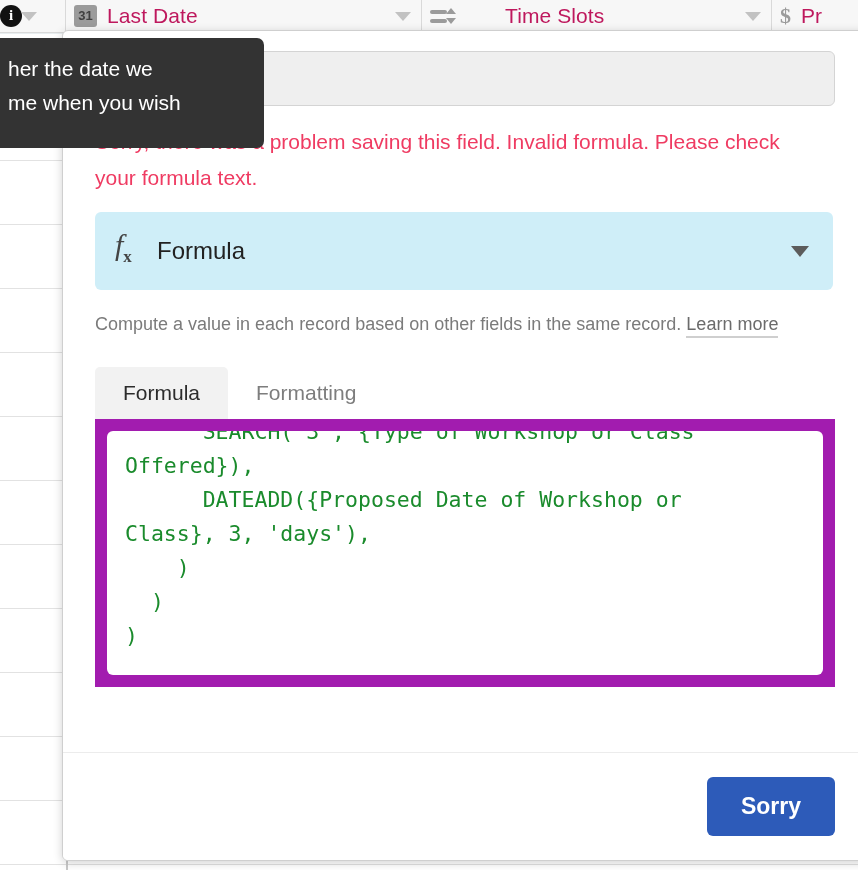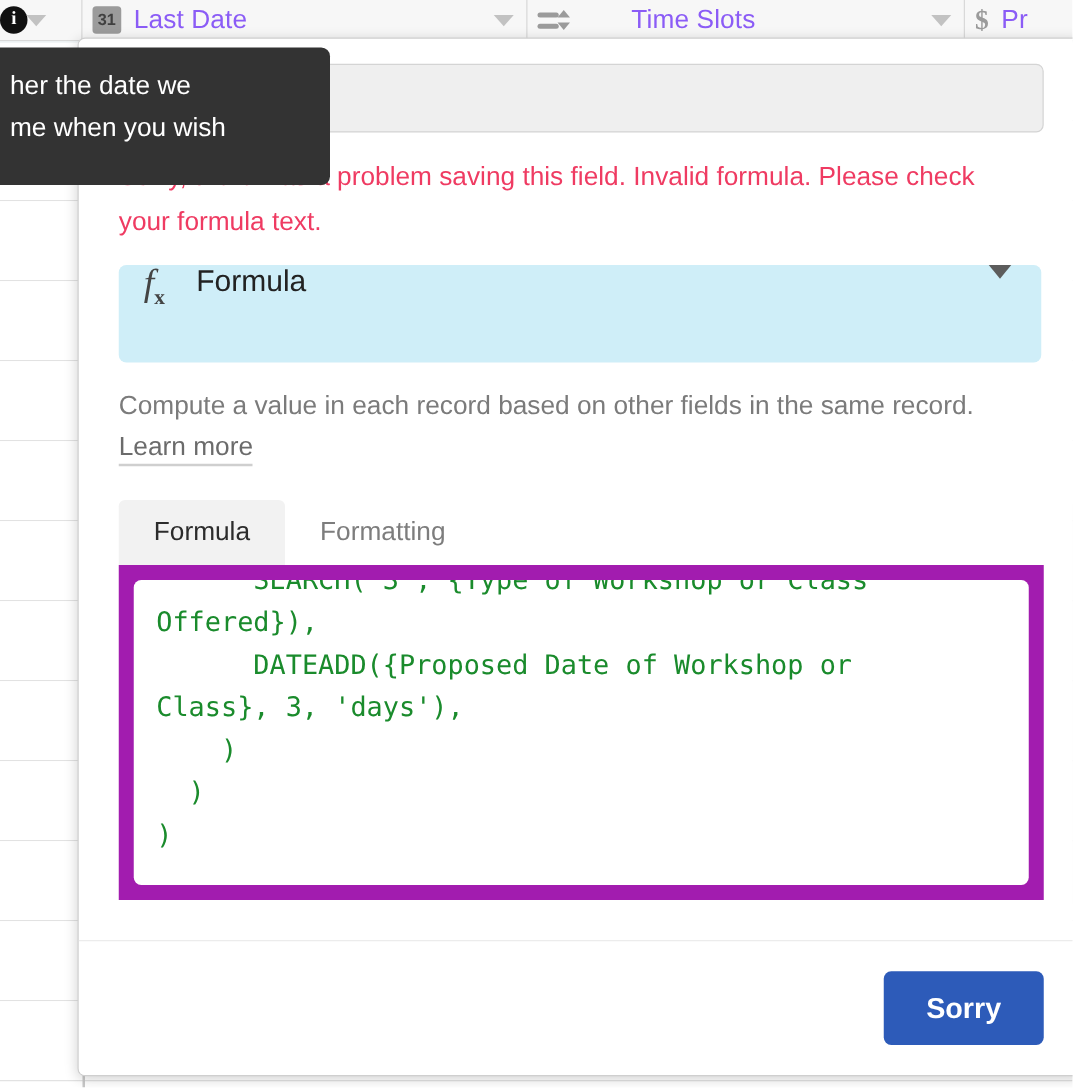--- a/index.html
+++ b/index.html
@@ -21,21 +21,21 @@
     height: 33px; display: flex; align-items: center;
     border-right: 1px solid #d9d9d9; position: relative;
     padding: 0 8px; overflow: hidden; flex: none;
   }
   .col-0 { width: 66px; justify-content: space-between; padding-left: 4px; }
   .col-1 { width: 356px; }
   .col-2 { width: 350px; gap: 39px; }
   .col-3 { width: 86px; border-right: none; }
 
   .col-label {
-    font-size: 21px; color: #8b5cf6; white-space: nowrap;
+    font-size: 21px; color: #be185d; white-space: nowrap;
     margin-left: 10px; letter-spacing: .1px;
   }
   .caret-down {
     width: 0; height: 0; border-left: 8px solid transparent;
     border-right: 8px solid transparent; border-top: 9px solid #c2c2c2;
     position: absolute; right: 10px; top: 12px;
   }
   .caret-down.c0 { right: 28px; }
 
   .ic-calendar {
@@ -96,37 +96,37 @@
     font-family: "Liberation Sans", sans-serif;
   }
 
   .error-msg {
     margin-top: 18px; color: #ef3b62; font-size: 21px; line-height: 36px;
     width: 720px; font-weight: 400;
   }
 
   .type-select {
     margin-top: 16px; height: 78px; width: 738px; background: #cfeef8;
-    border-radius: 6px; display: flex; align-items: flex-start; padding: 0 20px;
+    border-radius: 6px; display: flex; align-items: center; padding: 0 20px;
     position: relative; cursor: pointer;
   }
   .fx-icon {
     font-family: "Liberation Serif", serif; font-size: 30px; font-style: italic;
     color: #444; width: 34px; flex: none; line-height: 30px;
   }
   .fx-icon sub { font-size: 17px; font-style: normal; font-weight: bold; }
   .type-label { font-size: 24px; color: #222; margin-left: 8px; }
   .type-caret {
     position: absolute; right: 24px; width: 0; height: 0;
     border-left: 9px solid transparent; border-right: 9px solid transparent;
     border-top: 11px solid #5c5c5c;
   }
 
   .type-desc {
-    margin-top: 18px; font-size: 21px; line-height: 33px; color: #7b7b7b;
+    margin-top: 18px; font-size: 18px; line-height: 33px; color: #7b7b7b;
     width: 730px;
   }
   .learn-more {
     color: #6b6b6b; text-decoration: none; border-bottom: 2px solid #cfcfcf;
     padding-bottom: 2px; cursor: pointer;
   }
 
   .tabs { margin-top: 26px; display: flex; align-items: flex-end; }
   .tab {
     font-size: 21px; padding: 14px 28px; color: #7d7d7d; cursor: pointer;

